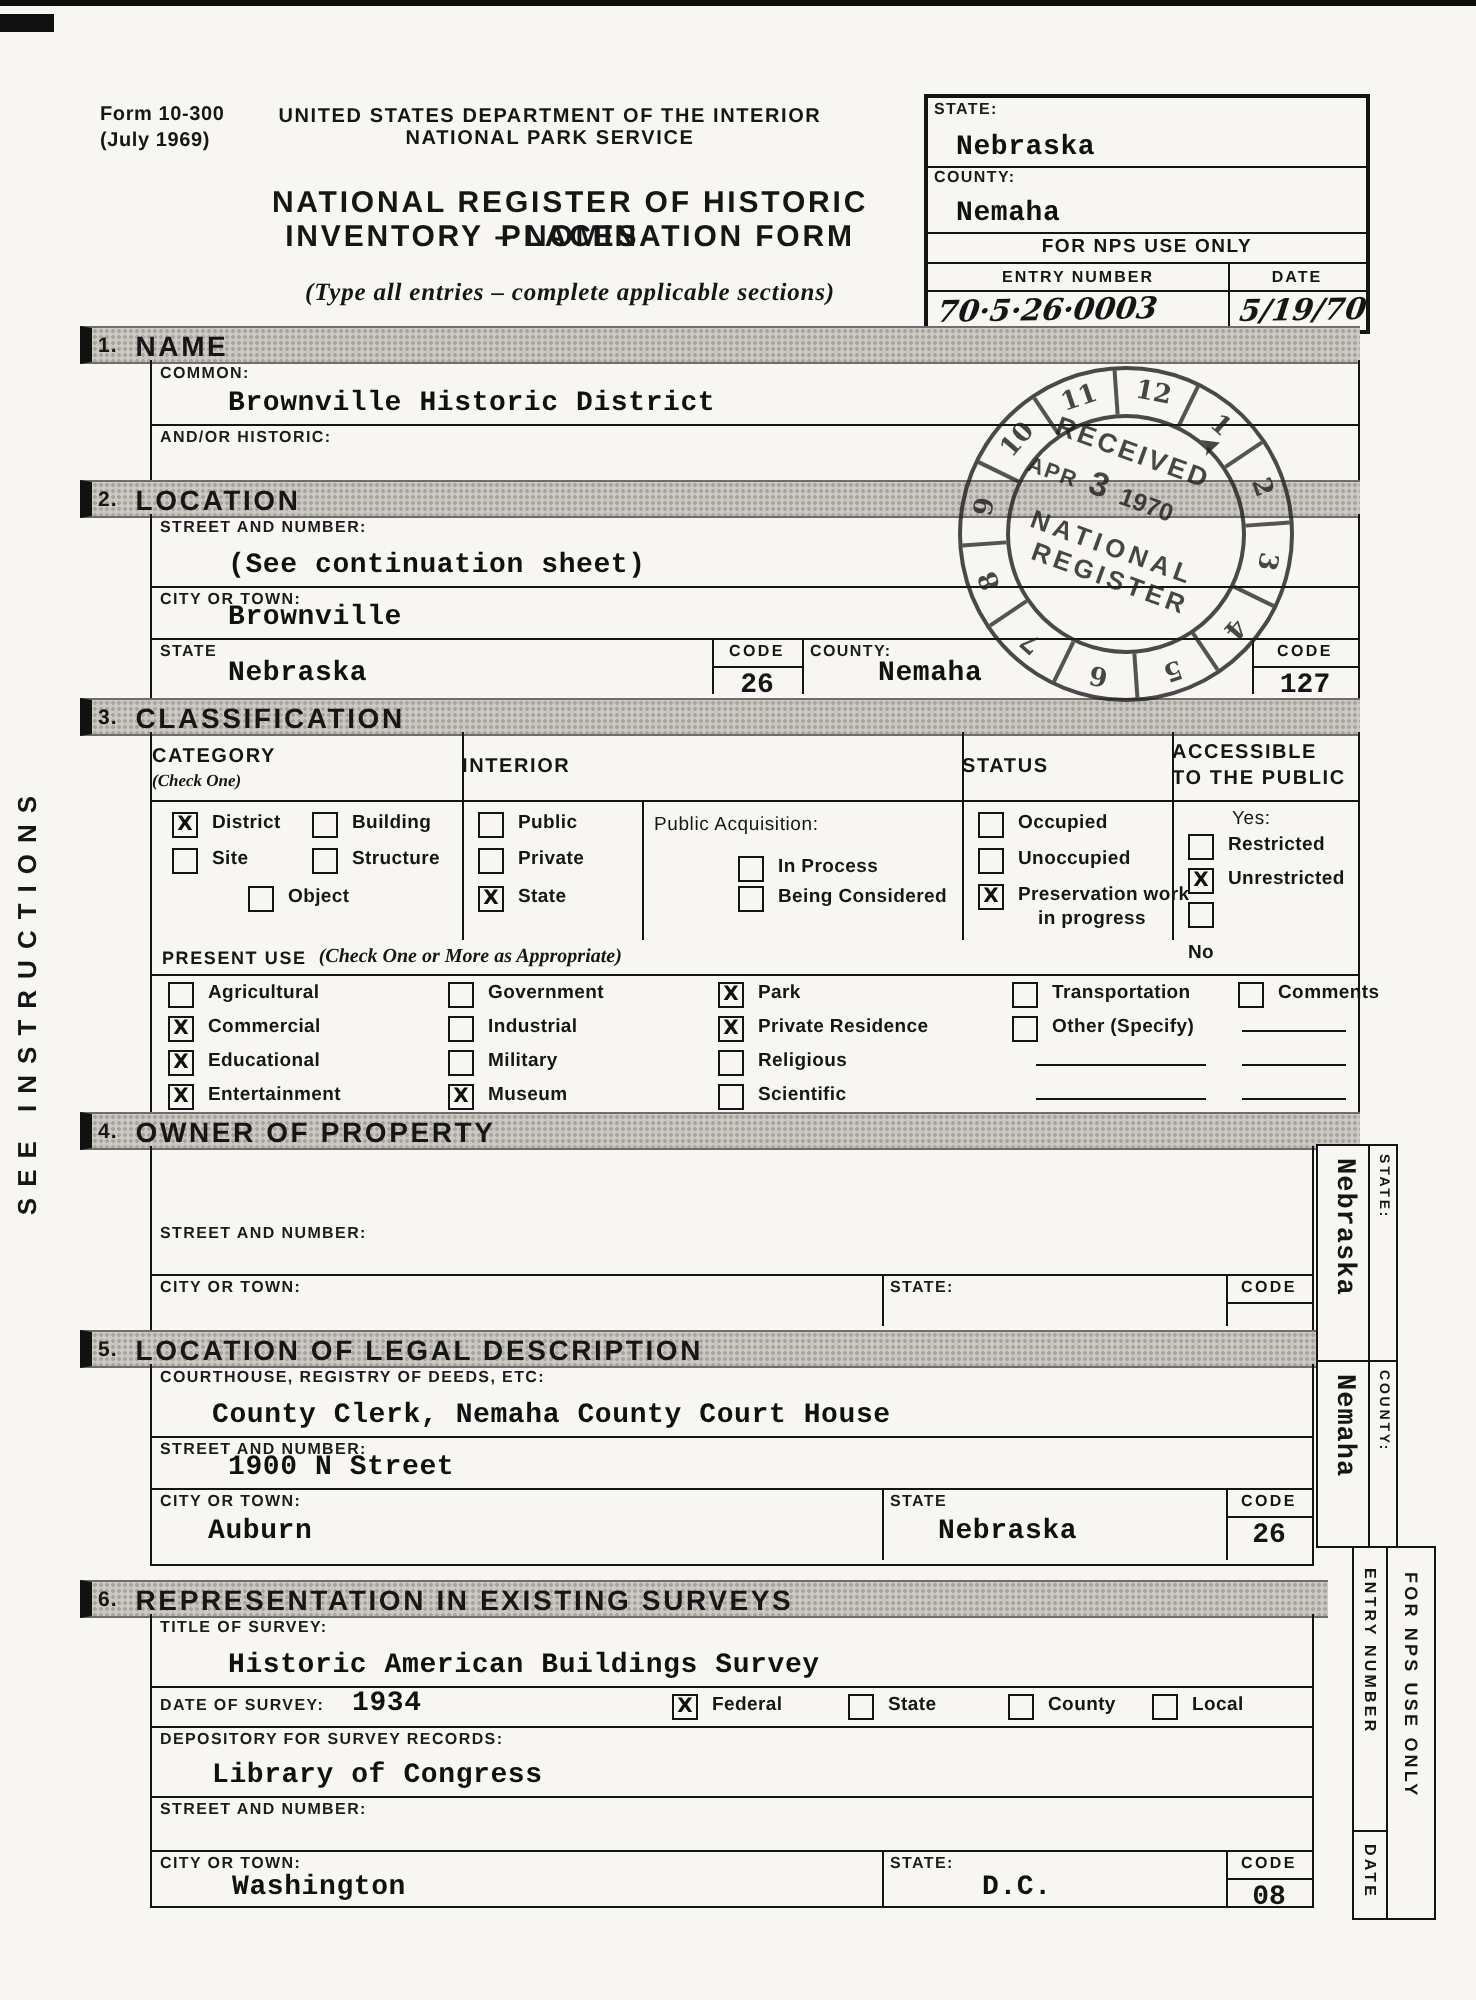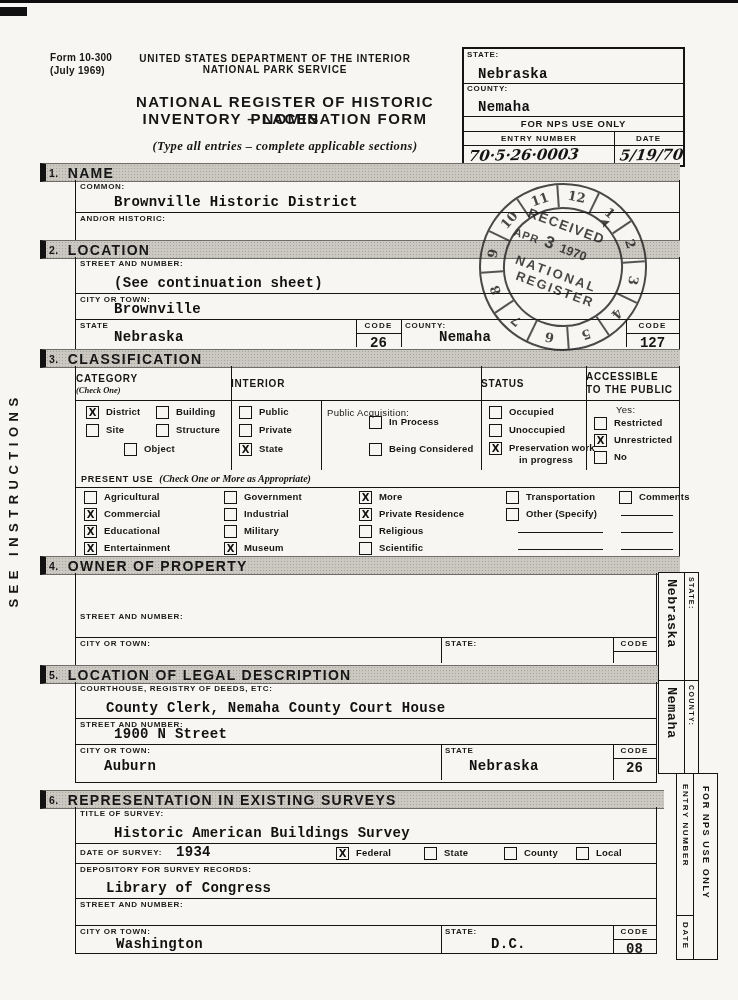--- a/index.html
+++ b/index.html
@@ -240,21 +240,21 @@
           </div>
         <div class="cbi" style="left:8px;top:43px;">
             <span class="cb">
               <span class="cbm">X</span>
             </span>
             <span class="cbl">State</span>
           </div>
       </div>
       <div class="c3bc" style="left:245px;width:160px;">
         <span class="grplbl" style="left:6px;top:7px;">Public Acquisition:</span>
-        <div class="cbi" style="left:48px;top:16px;">
+        <div class="cbi" style="left:48px;top:28px;">
             <span class="cb">
               <span class="cbm"></span>
             </span>
             <span class="cbl">In Process</span>
           </div>
         <div class="cbi" style="left:48px;top:43px;">
             <span class="cb">
               <span class="cbm"></span>
             </span>
             <span class="cbl">Being Considered</span>
@@ -287,21 +287,21 @@
               <span class="cbm"></span>
             </span>
             <span class="cbl">Restricted</span>
           </div>
         <div class="cbi" style="left:8px;top:34px;">
             <span class="cb">
               <span class="cbm">X</span>
             </span>
             <span class="cbl">Unrestricted</span>
           </div>
-        <div class="cbi" style="left:8px;top:51px;">
+        <div class="cbi" style="left:8px;top:51px;flex-direction:column;">
             <span class="cb">
               <span class="cbm"></span>
             </span>
             <span class="cbl">No</span>
           </div>
       </div>
     </div>
     <div class="pul">
       <span class="t1">PRESENT USE</span>
       <span class="t2">(Check One or More as Appropriate)</span>
@@ -352,21 +352,21 @@
       <div class="cbi" style="left:148px;top:55px;">
           <span class="cb">
             <span class="cbm">X</span>
           </span>
           <span class="cbl">Museum</span>
         </div>
       <div class="cbi" style="left:283px;top:4px;">
           <span class="cb">
             <span class="cbm">X</span>
           </span>
-          <span class="cbl">More</span>
+          <span class="cbl">Park</span>
         </div>
       <div class="cbi" style="left:283px;top:21px;">
           <span class="cb">
             <span class="cbm">X</span>
           </span>
           <span class="cbl">Private Residence</span>
         </div>
       <div class="cbi" style="left:283px;top:38px;">
           <span class="cb">
             <span class="cbm"></span>

